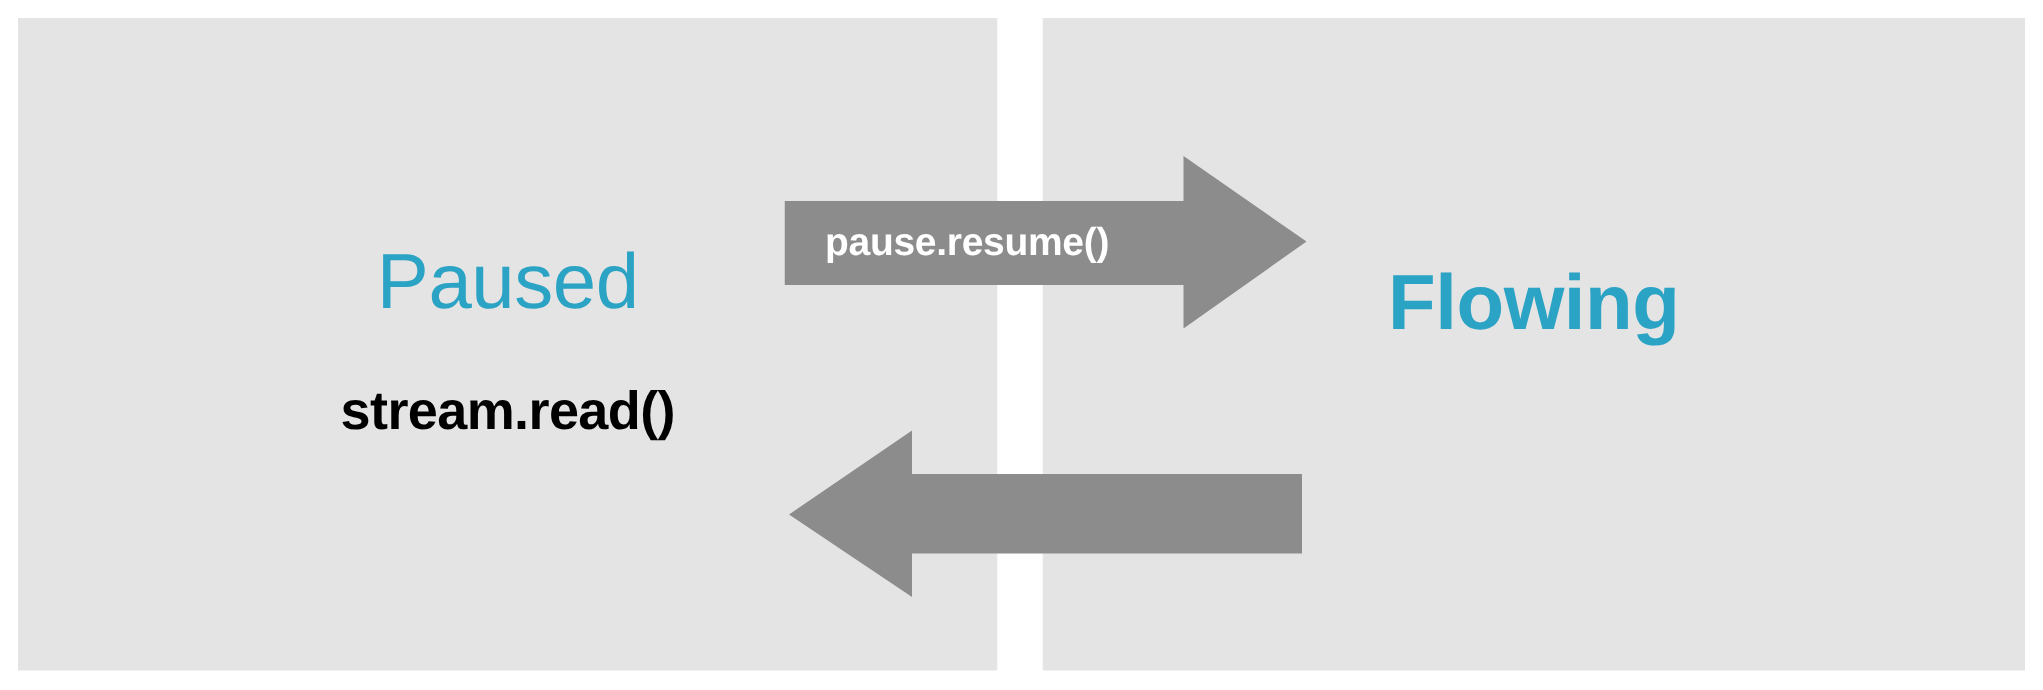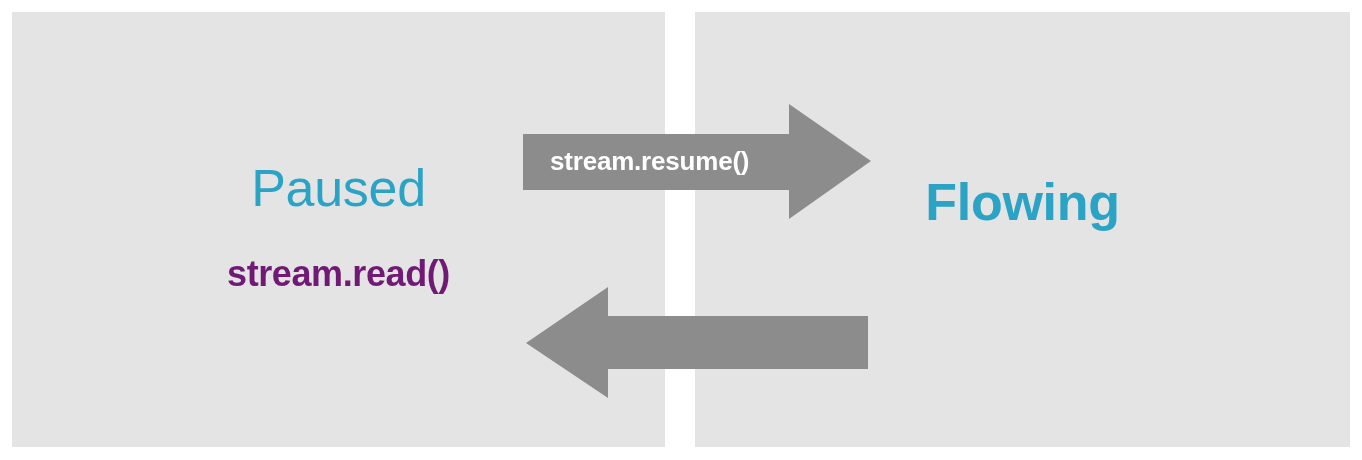--- a/index.html
+++ b/index.html
@@ -50,21 +50,21 @@
     font-weight: 400;
     line-height: 1;
     letter-spacing: -0.3px;
     white-space: nowrap;
   }
   .state-subtitle {
     position: absolute;
     left: 0;
     right: 0;
     text-align: center;
-    color: #701a75;
+    color: #000000;
     font-size: 36px;
     font-weight: 600;
     line-height: 1;
     letter-spacing: -0.4px;
     white-space: nowrap;
   }
   #panel-paused .state-title   { top: 150px; }
   #panel-paused .state-subtitle{ top: 244px; }
   #panel-flowing .state-title   { top: 164px; font-weight: bold; }
   #panel-flowing .state-subtitle{ top: 244px; }
@@ -126,21 +126,21 @@
     <div class="state-title">Flowing</div>
   </div>
 
   <div id="panel-gutter"></div>
 
   <div class="transition-arrow" id="arrow-resume">
     <svg width="348" height="115" viewBox="0 0 348 115" xmlns="http://www.w3.org/2000/svg">
       <polygon points="0,30 266,30 266,0 348,57 266,115 266,86 0,86" fill="#8c8c8c"></polygon>
     </svg>
   </div>
-  <div class="arrow-label" id="label-resume">stream.resume()</div>
+  <div class="arrow-label" id="label-resume">pause.resume()</div>
 
   <div class="transition-arrow" id="arrow-pause">
     <svg width="342" height="111" viewBox="0 0 342 111" xmlns="http://www.w3.org/2000/svg">
       <polygon points="0,56 82,0 82,29 342,29 342,82 82,82 82,111" fill="#8c8c8c"></polygon>
     </svg>
   </div>
 
 </div>
 
 </body></html>

